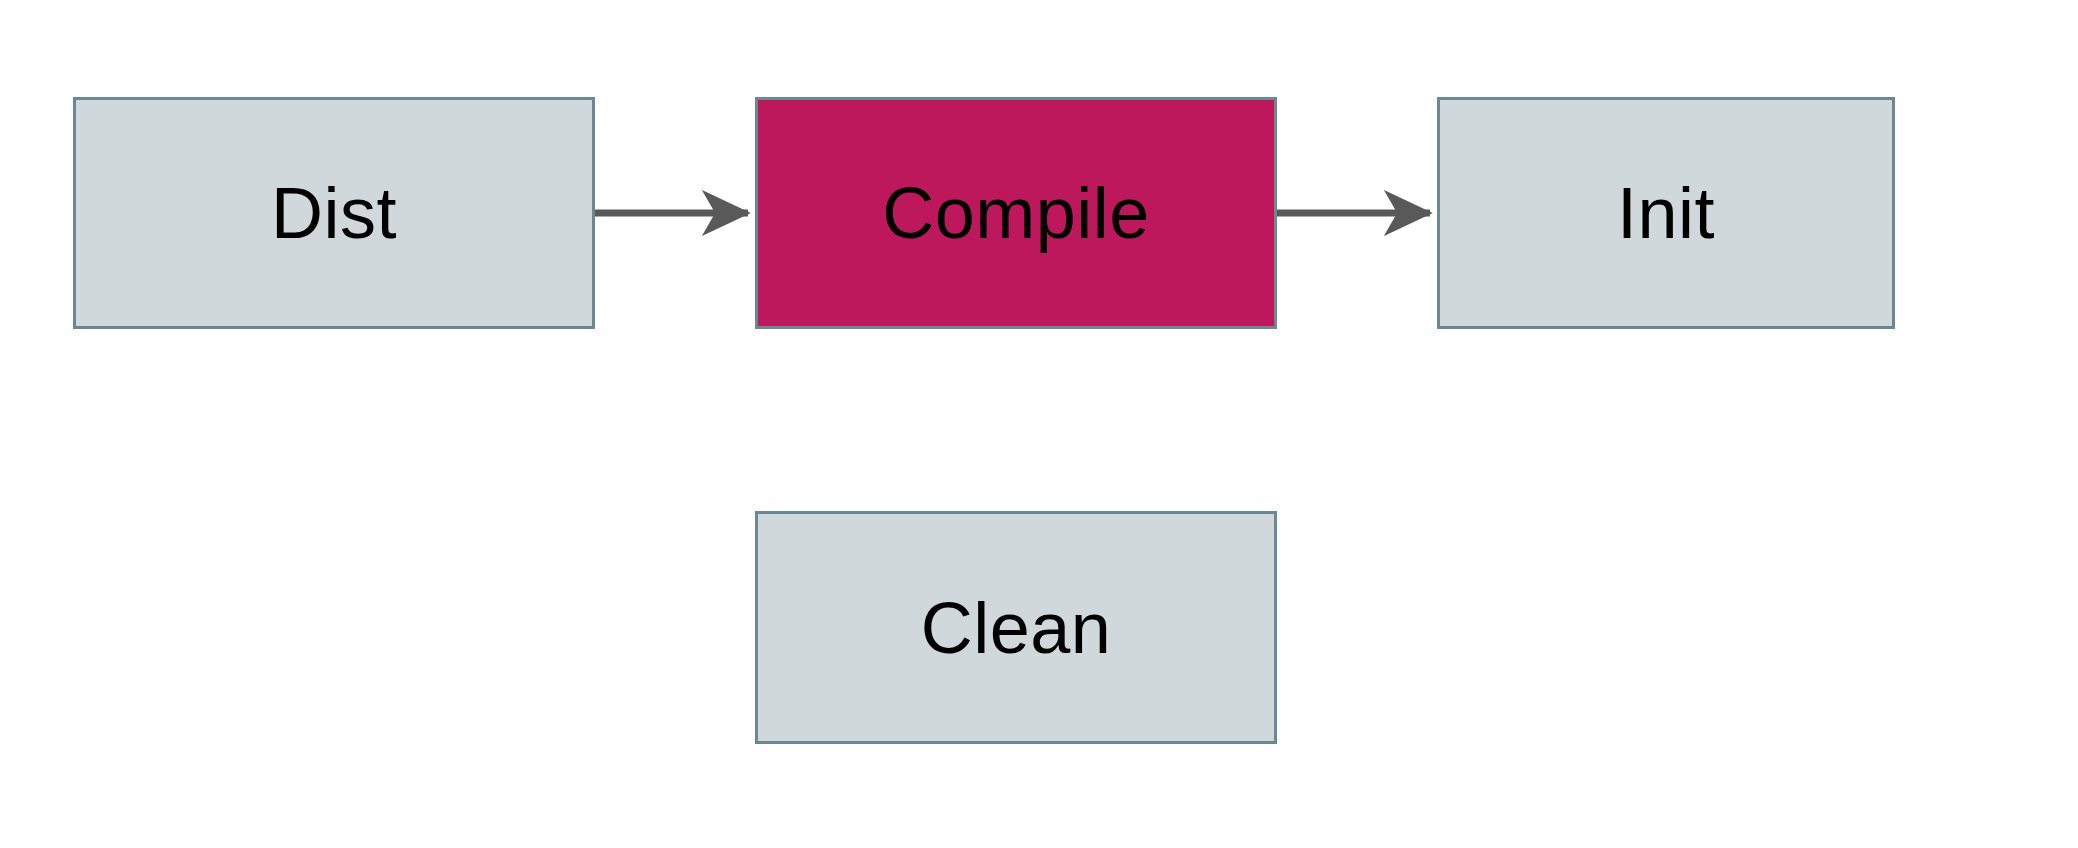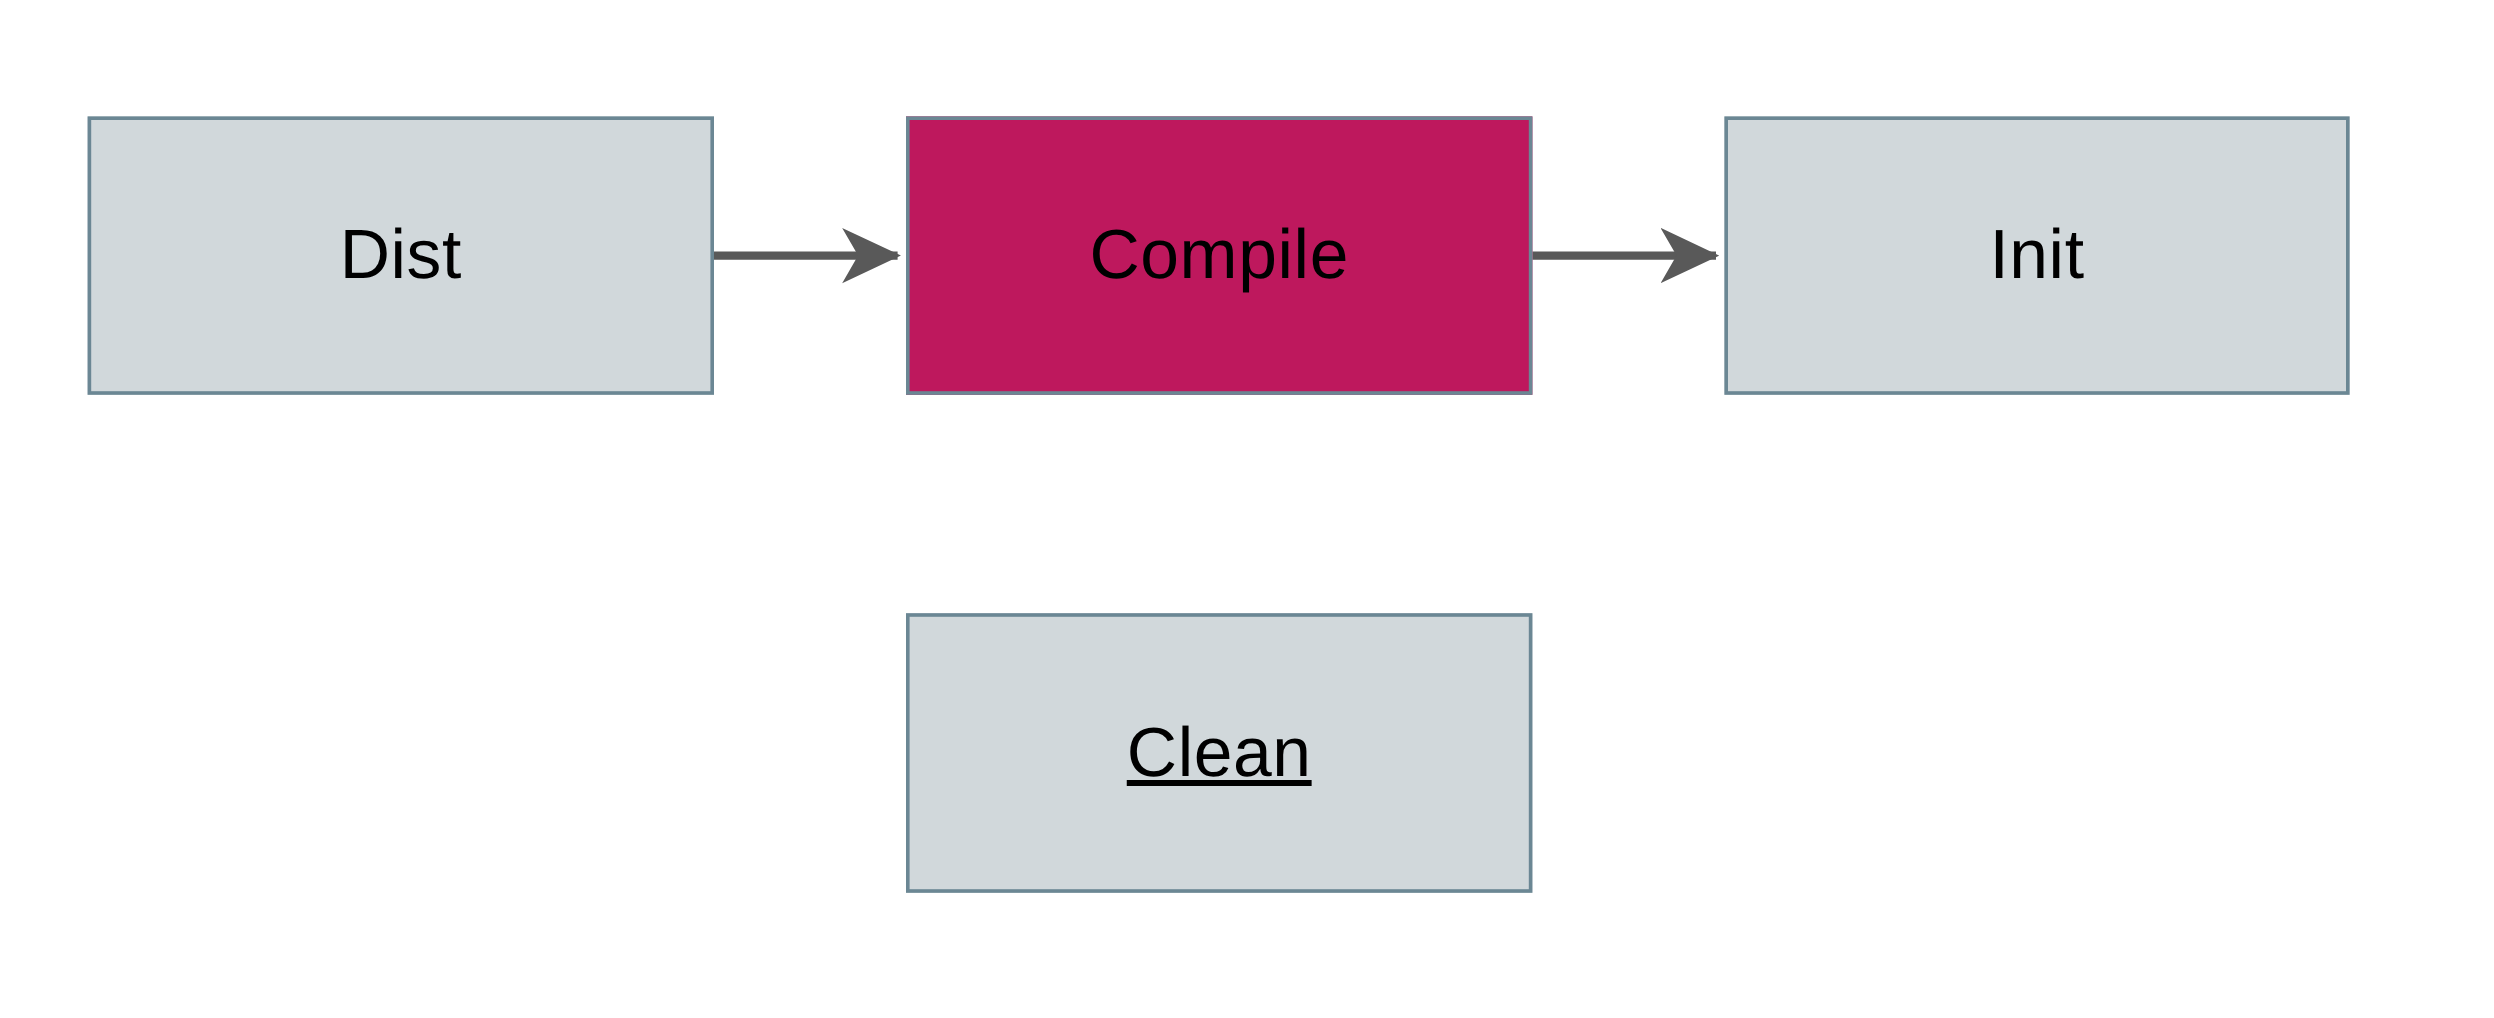--- a/index.html
+++ b/index.html
@@ -22,21 +22,21 @@
     position: absolute;
     box-sizing: border-box;
     background: #d1d8db;
     border: 3px solid #6b8794;
     display: flex;
     align-items: center;
     justify-content: center;
   }
   .node-label {
     font-family: "Liberation Sans", sans-serif;
-    font-size: 58px;
+    font-size: 72px;
     font-weight: 400;
     color: #000000;
     line-height: 1;
     letter-spacing: 0.5px;
     white-space: nowrap;
     user-select: none;
   }
   .edge-layer {
     position: absolute;
     left: 0;
@@ -71,21 +71,21 @@
   </svg>
 
   <div class="node" id="node-dist" style="left: 73px; top: 97px; width: 522px; height: 232px; background: rgb(209, 216, 219); border-color: rgb(107, 135, 148); border-width: 3px;">
     <span class="node-label" style="color: rgb(0, 0, 0);">Dist</span>
   </div>
 
   <div class="node" id="node-compile" style="left: 755px; top: 97px; width: 522px; height: 232px; background: #be185d; border-color: rgb(107, 135, 148); border-width: 3px;">
     <span class="node-label" style="color: rgb(0, 0, 0);">Compile</span>
   </div>
 
-  <div class="node" id="node-init" style="left: 1437px; top: 97px; width: 521px; height: 232px; background: rgb(209, 216, 219); border-color: rgb(107, 135, 148); border-width: 3px;">
+  <div class="node" id="node-init" style="left: 1437px; top: 97px; width: 458px; height: 232px; background: rgb(209, 216, 219); border-color: rgb(107, 135, 148); border-width: 3px;">
     <span class="node-label" style="color: rgb(0, 0, 0);">Init</span>
   </div>
 
-  <div class="node" id="node-clean" style="left: 755px; top: 511px; width: 522px; height: 233px; background: rgb(209, 216, 219); border-color: rgb(107, 135, 148); border-width: 3px; text-decoration: underline;">
+  <div class="node" id="node-clean" style="left: 755px; top: 511px; width: 522px; height: 233px; background: rgb(209, 216, 219); border-color: rgb(107, 135, 148); border-width: 3px;">
     <span class="node-label" style="color: rgb(0, 0, 0);">Clean</span>
   </div>
 
 </div>
 
 </body></html>

